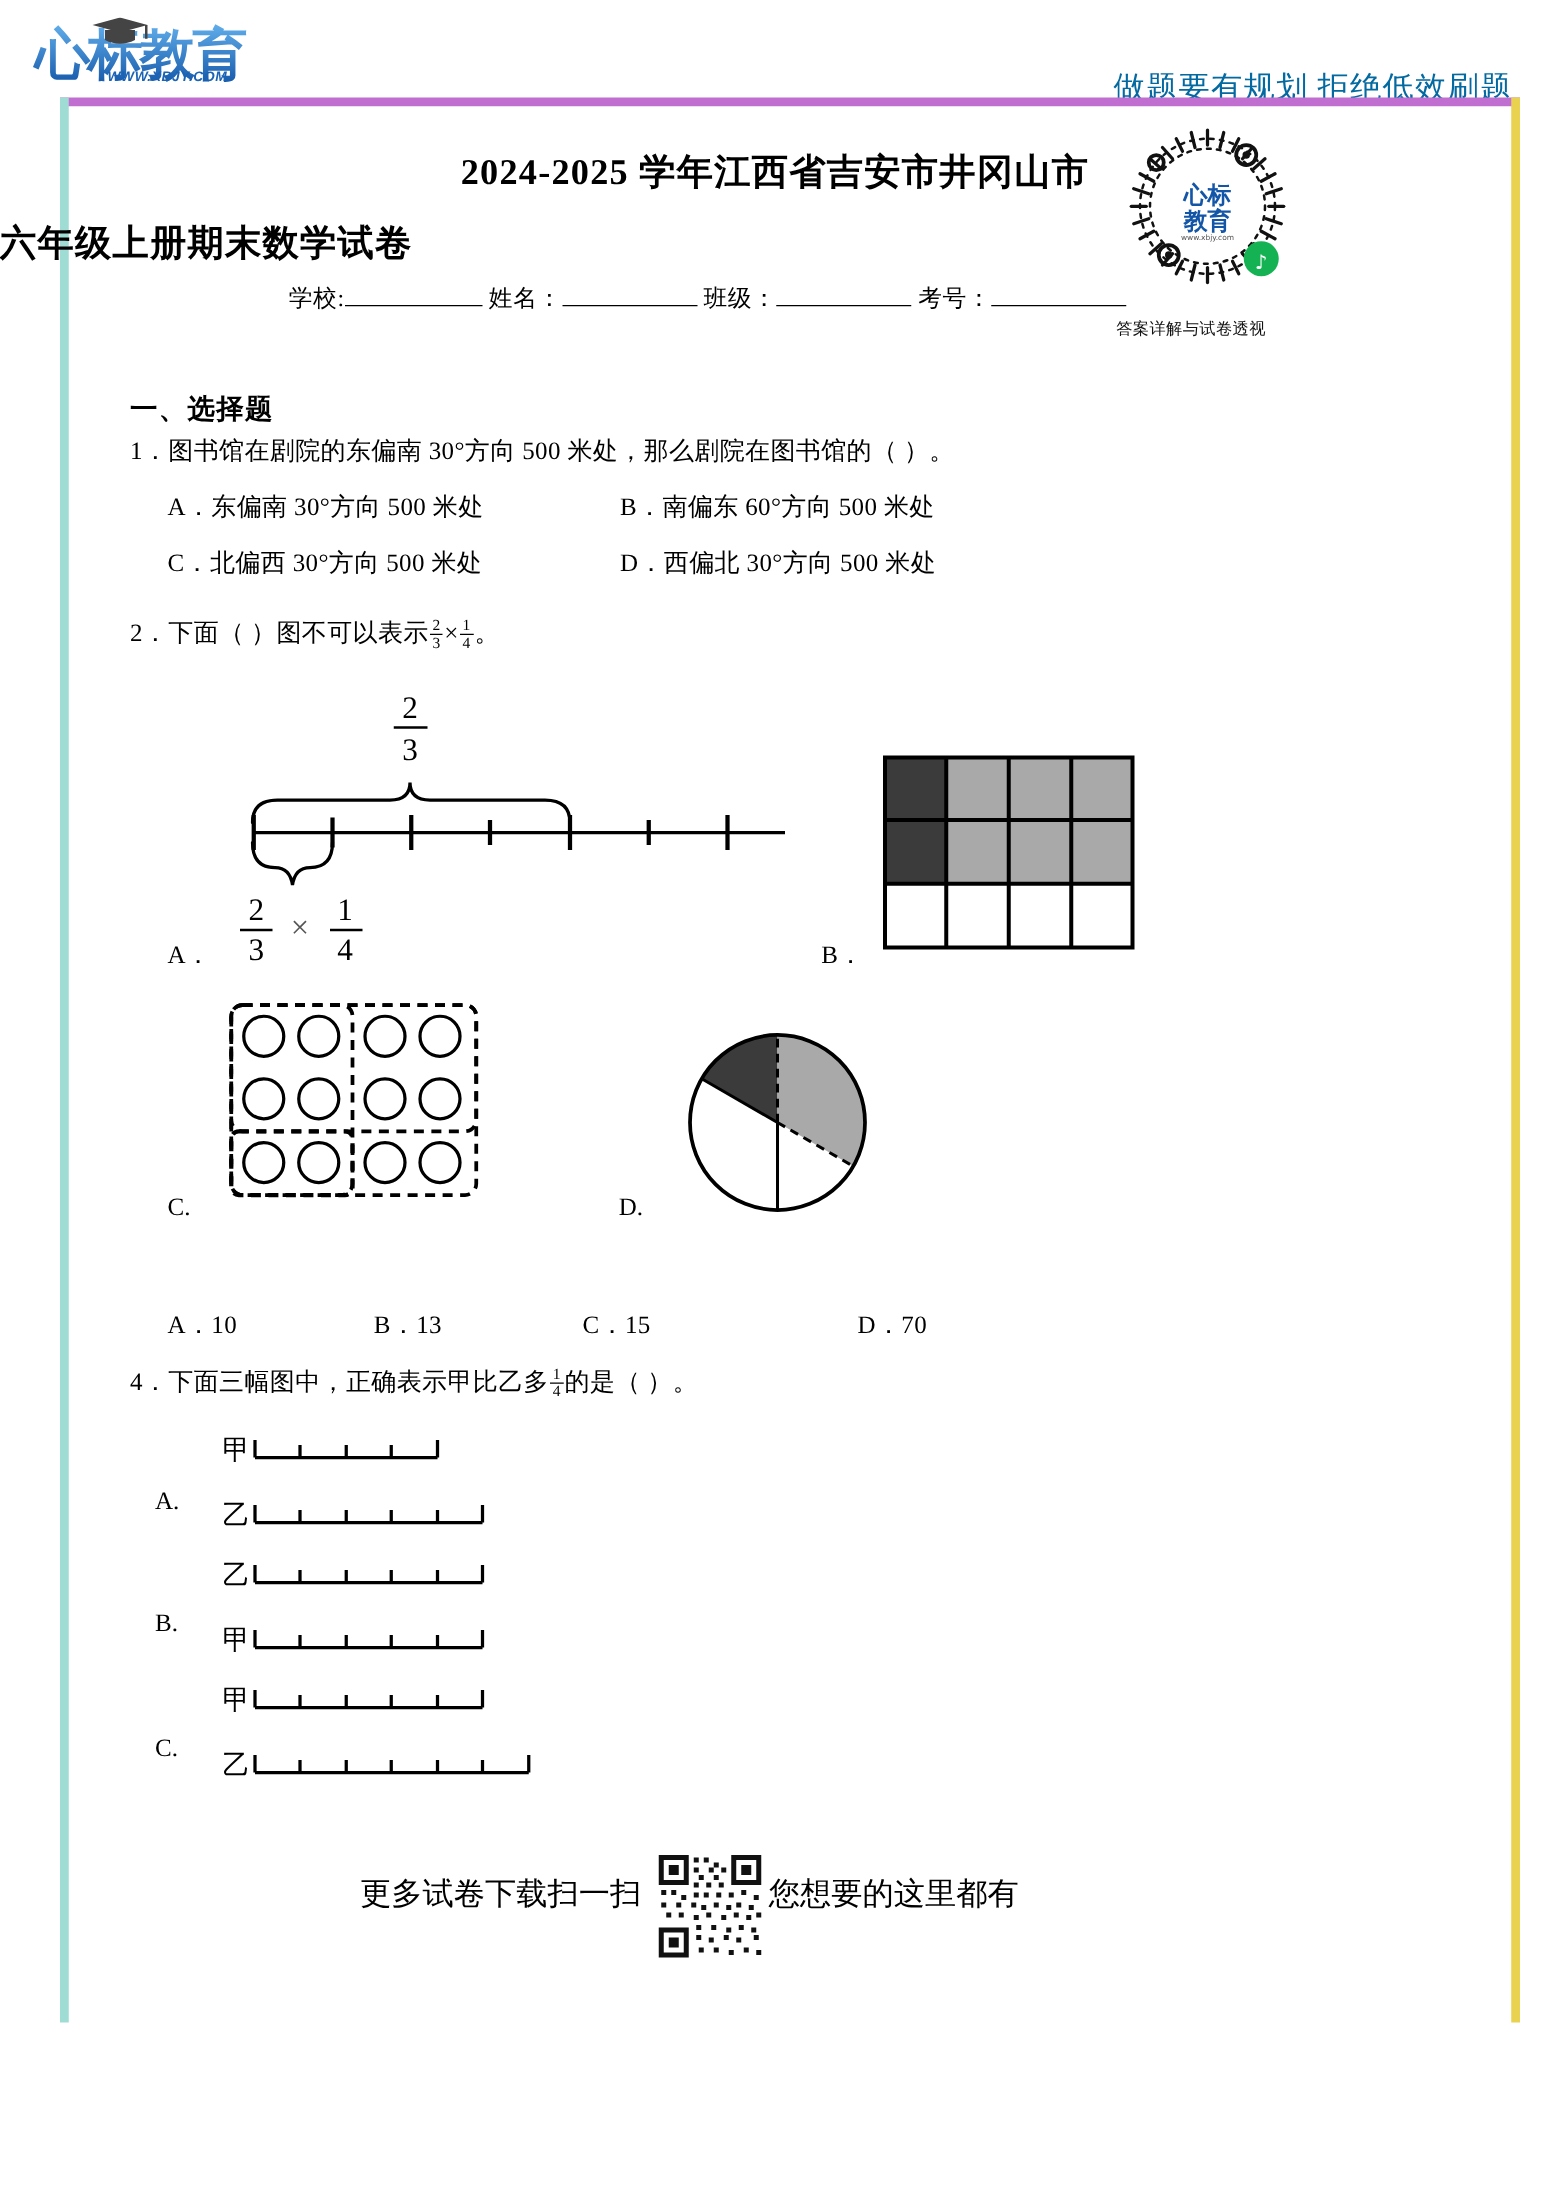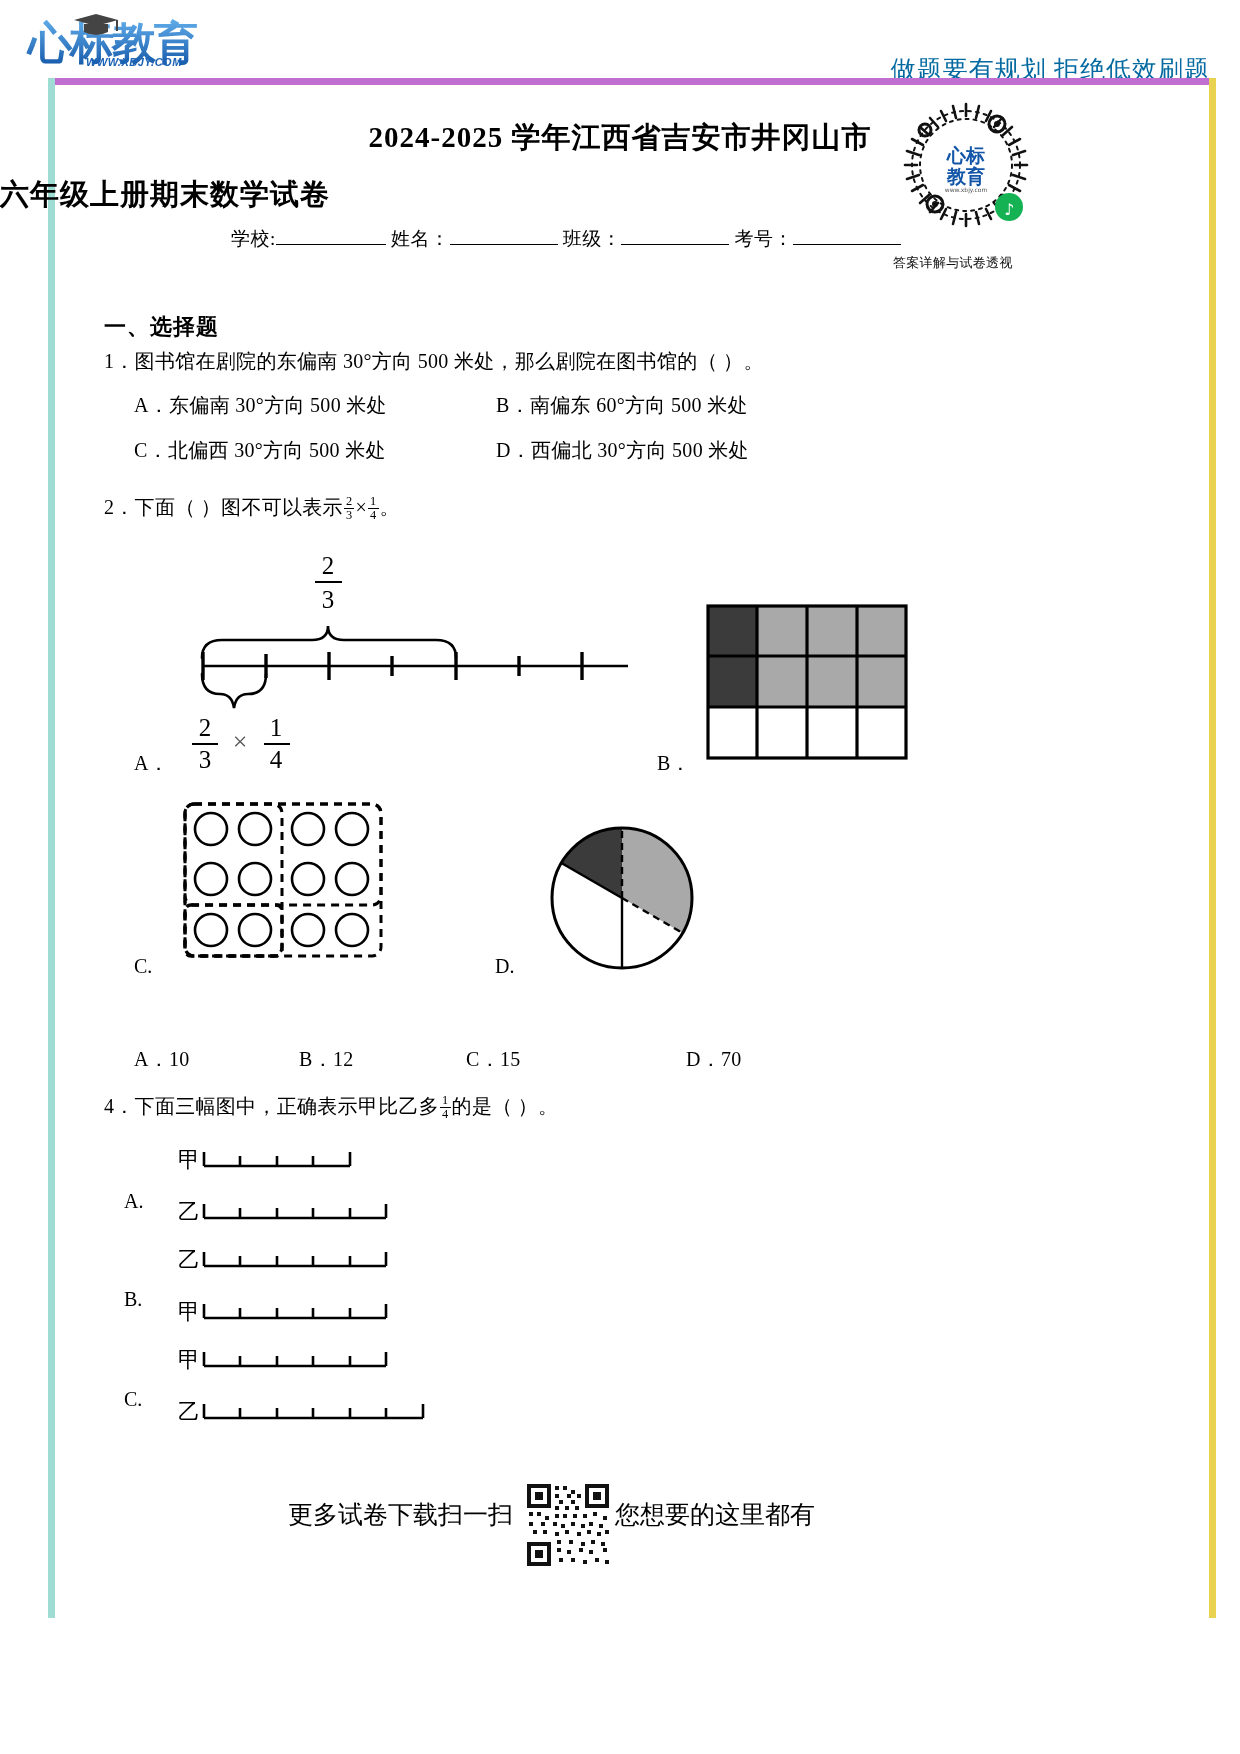--- a/index.html
+++ b/index.html
@@ -302,21 +302,21 @@
         <line x1="76" y1="76" x2="76" y2="146"></line>
       </g>
     </svg>
   </div>
   <div class="lbl" style="left:495px;top:955px;">D.</div>
 
   <div class="opt" style="left:134px;top:1046px;">
     <span>A．</span><span>10</span>
   </div>
   <div class="opt" style="left:299px;top:1046px;">
-    <span>B．</span><span>12</span>
+    <span>B．</span><span>13</span>
   </div>
   <div class="opt" style="left:466px;top:1046px;">
     <span>C．</span><span>15</span>
   </div>
   <div class="opt" style="left:686px;top:1046px;">
     <span>D．</span><span>70</span>
   </div>
 
   <div class="q" style="left:104px;top:1093px;">
     <span>4．</span><span>下面三幅图中，正确表示甲比乙多</span><span class="frac"><span class="num">1</span><span class="den">4</span></span><span>的是（    ）。</span>

